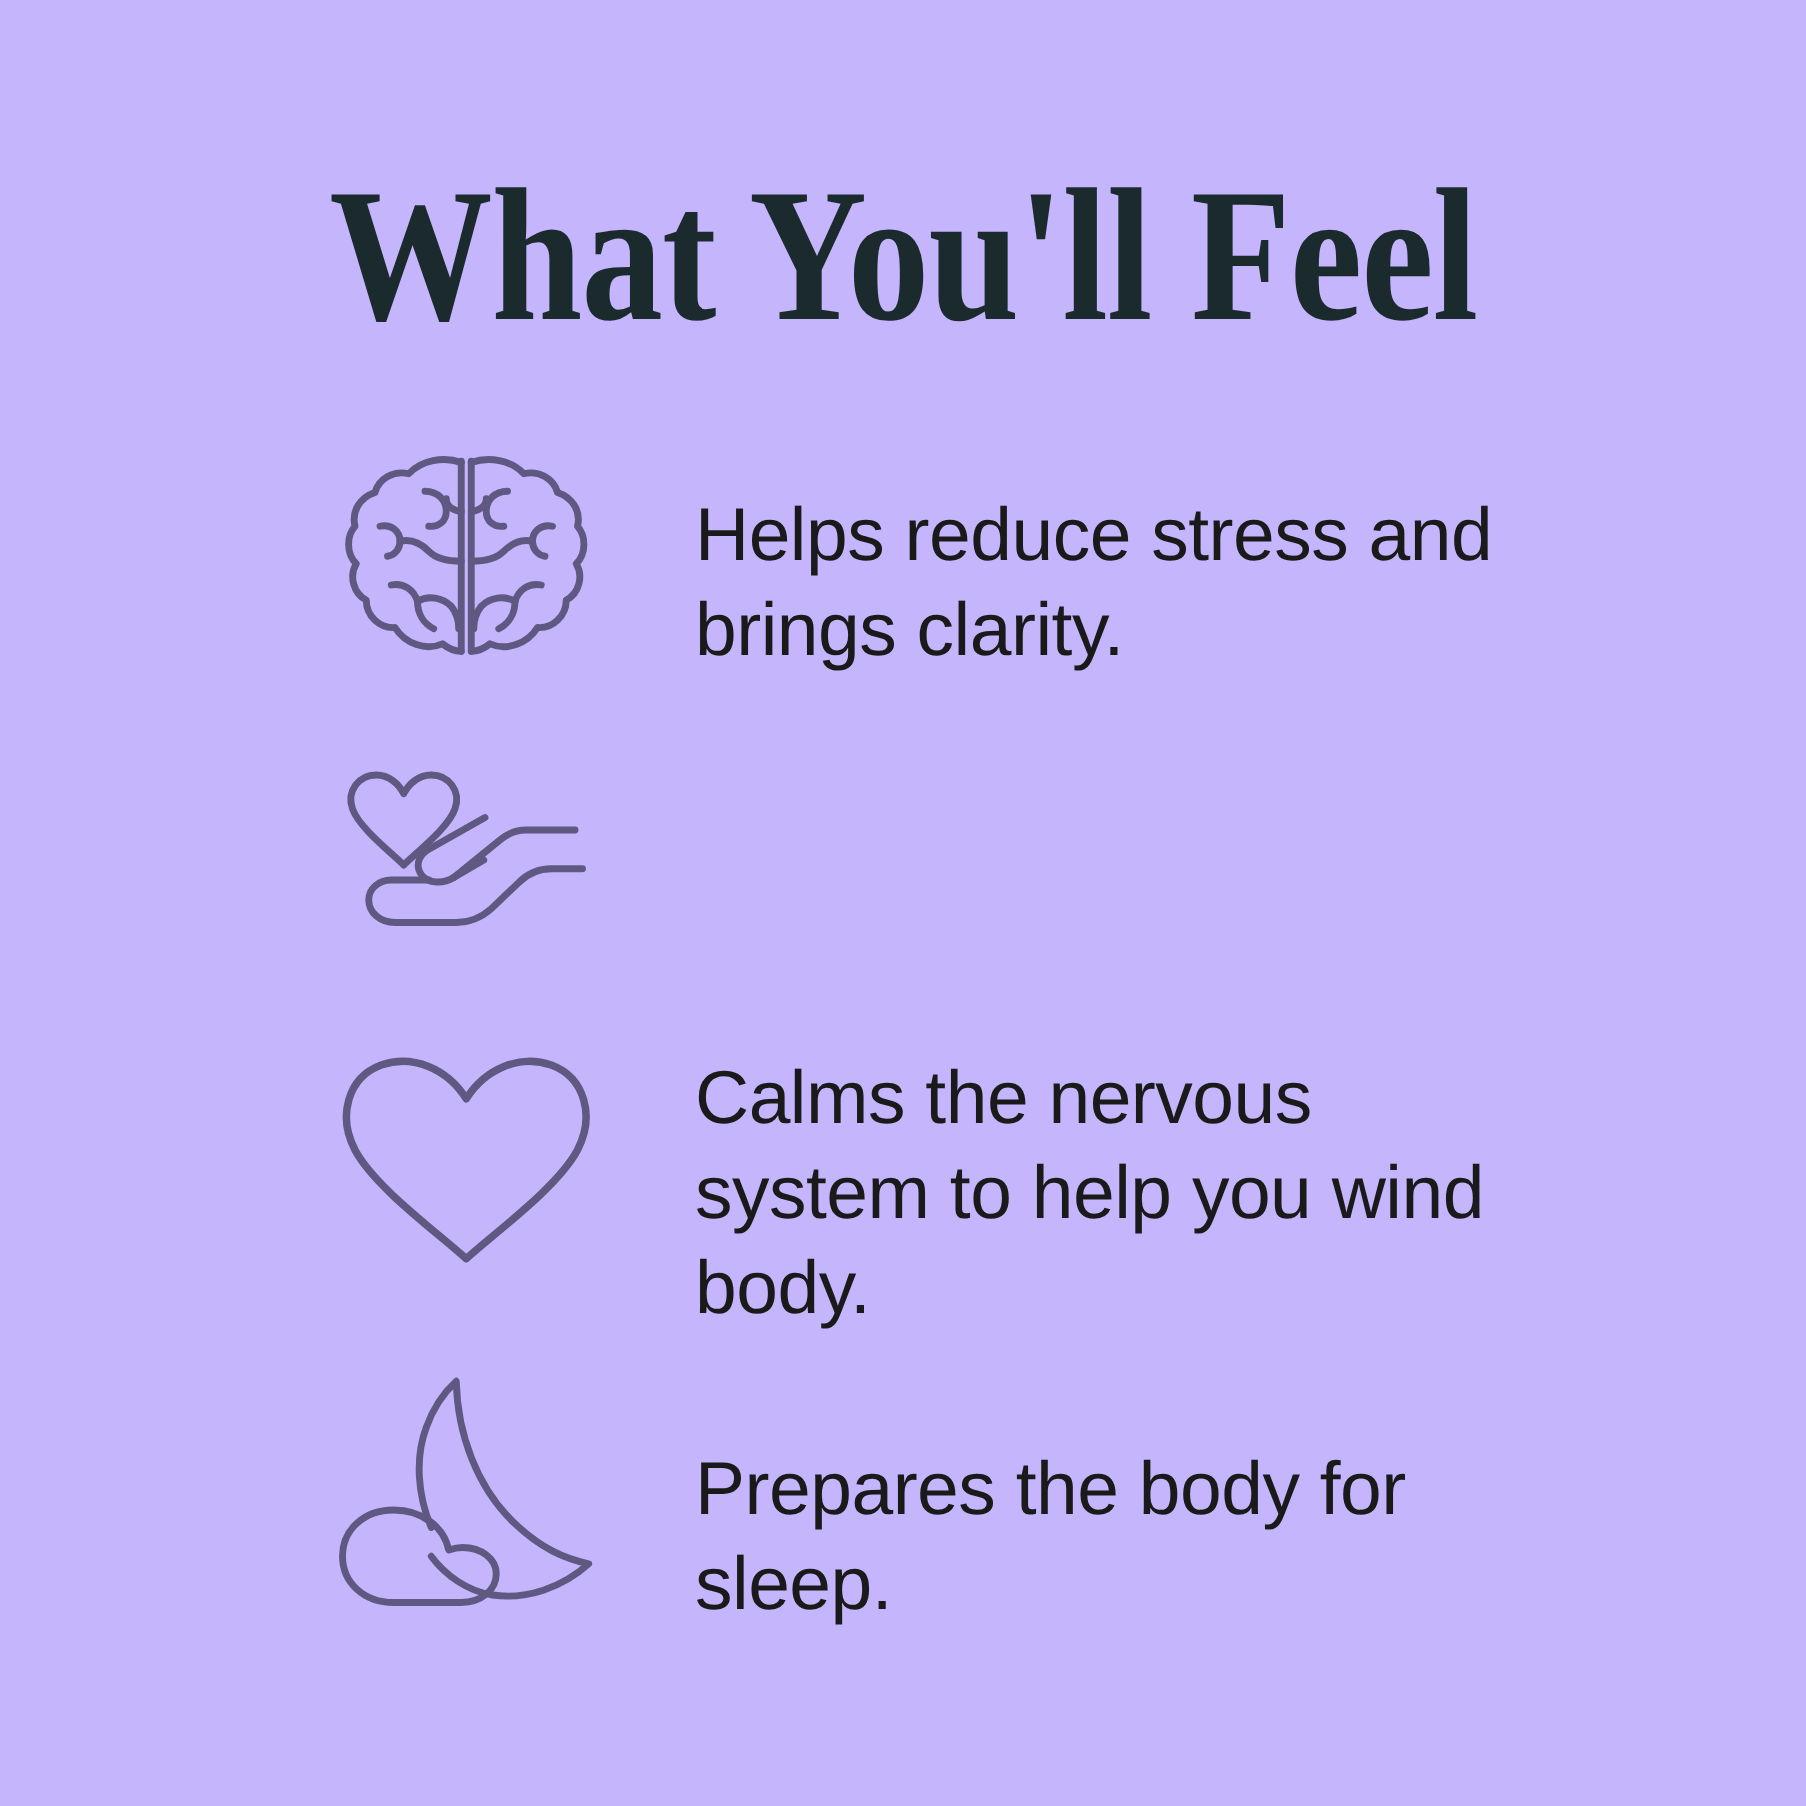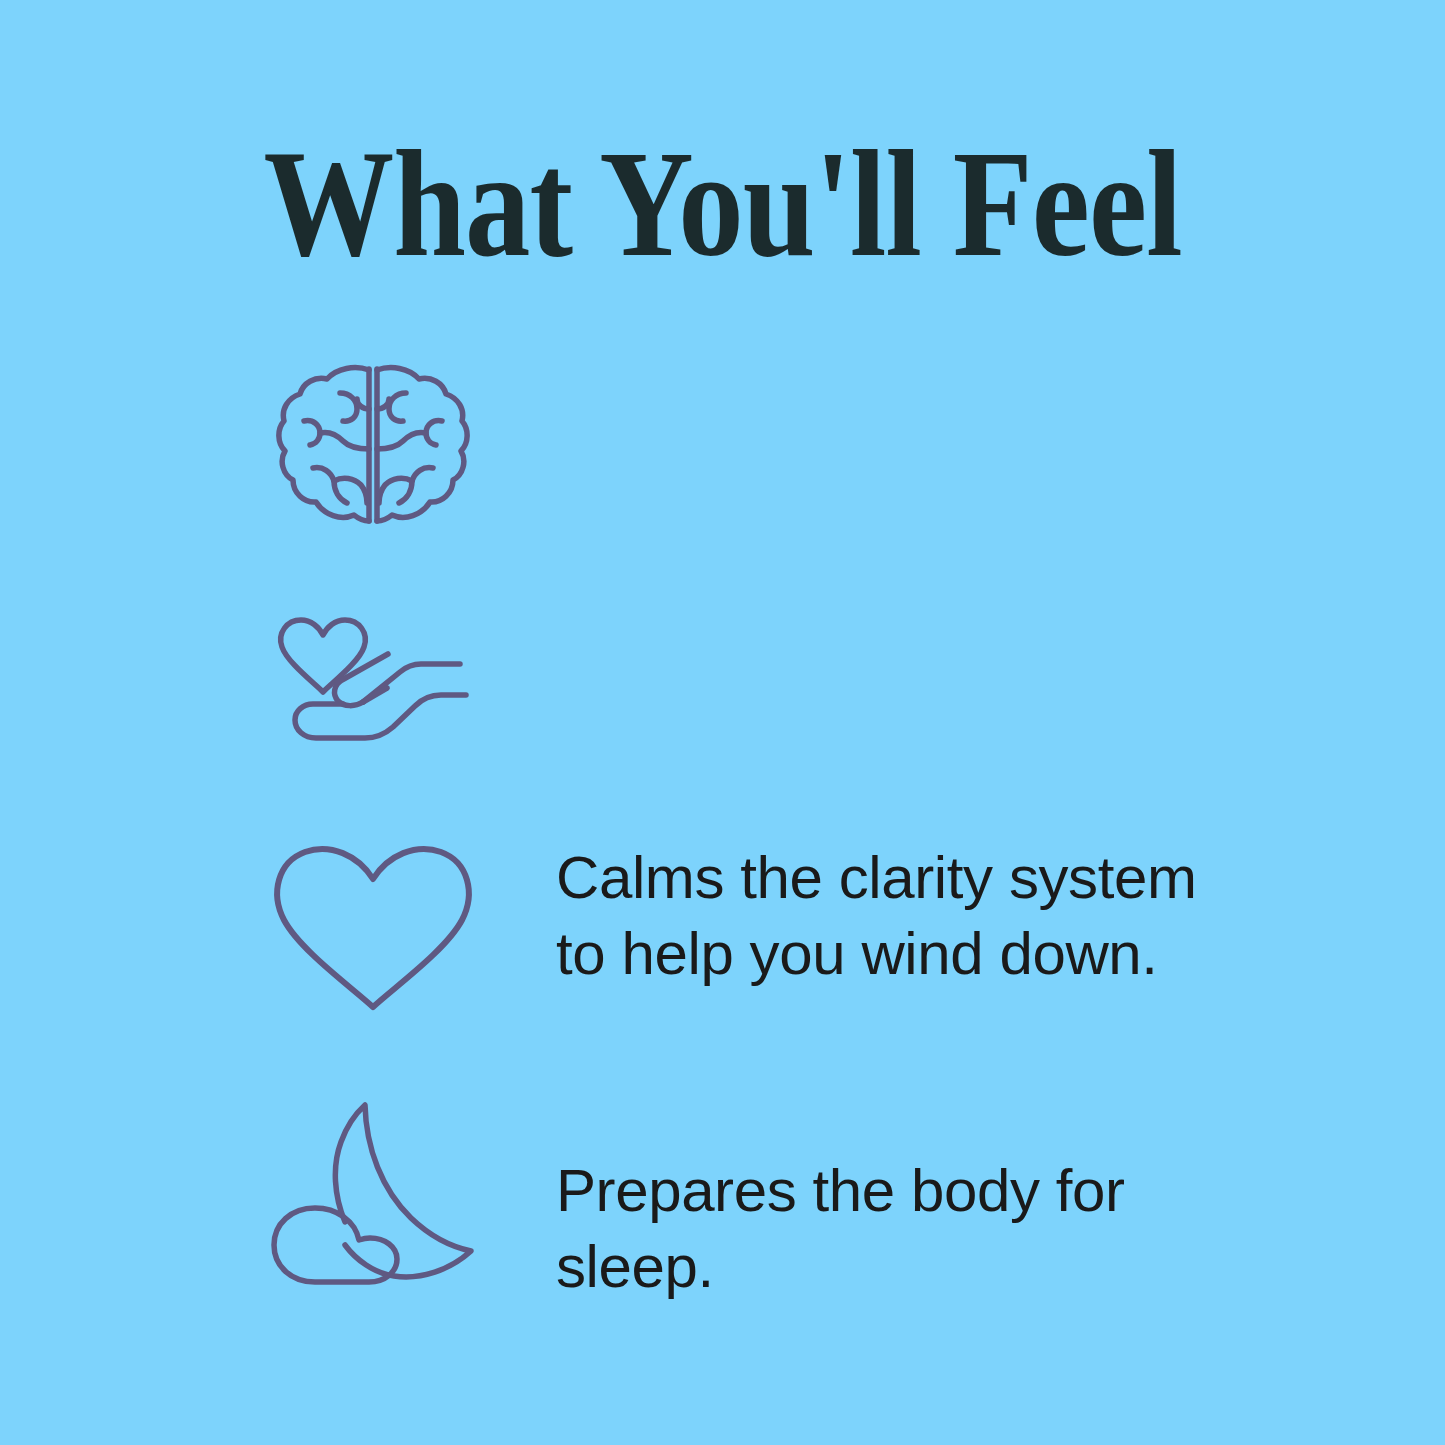--- a/index.html
+++ b/index.html
@@ -11,21 +11,21 @@
     width: 1445px;
     height: 1445px;
     background: #F2E9E1;
     font-family: "Liberation Sans", sans-serif;
     overflow: hidden;
   }
   .poster {
     position: relative;
     width: 1445px;
     height: 1445px;
-    background: #7dd3fc;
+    background: #c4b5fd;
     box-sizing: border-box;
   }
 
   
   .title {
     position: absolute;
     left: 0;
     top: 128px;
     width: 1445px;
     text-align: center;
@@ -129,20 +129,21 @@
 
           <path d="M129 30 C119 30 112 37 112 46 C112 54 118 59 126 58"></path>
           <path d="M100 46 C106 46 112 42 112 36"></path>
           <path d="M165 58 C156 56 149 62 149 70 C149 76 153 81 159 82"></path>
           <path d="M149 70 C140 68 132 72 126 78 C120 84 111 86 100 86"></path>
           <path d="M156 105 C146 103 138 109 135 118"></path>
           <path d="M135 118 C126 113 115 115 108 122 C104 127 102 133 102 140"></path>
           <path d="M135 118 C135 128 130 136 122 140"></path>
         </svg>
       </div>
+      <div class="feature-text">Helps reduce stress and brings clarity.</div>
     </div>
 
     <div class="feature feature--hand">
       <div class="feature-icon">
         <svg width="196" height="134" viewBox="0 0 196 134" fill="none" stroke="#5F5982" stroke-width="5.5" stroke-linecap="round" stroke-linejoin="round">
 
           <path d="M48 76
                    C38 66 12 46 7 31
                    C2 17 12 4 26 4
                    C36 4 44 11 48 19
@@ -176,21 +177,21 @@
         <svg width="202" height="168" viewBox="0 0 202 168" fill="none" stroke="#5F5982" stroke-width="6" stroke-linecap="round" stroke-linejoin="round">
           <path d="M101 163
                    C78 142 28 106 12 76
                    C-2 49 6 18 33 8
                    C58 -1 86 11 101 35
                    C116 11 144 -1 169 8
                    C196 18 204 49 190 76
                    C174 106 124 142 101 163 Z"></path>
         </svg>
       </div>
-      <div class="feature-text">Calms the clarity system to help you wind down.</div>
+      <div class="feature-text">Calms the nervous system to help you wind body.</div>
     </div>
 
     <div class="feature feature--moon">
       <div class="feature-icon">
         <svg width="206" height="186" viewBox="0 0 206 186" fill="none" stroke="#5F5982" stroke-width="5.5" stroke-linecap="round" stroke-linejoin="round">
 
           <path d="M75 122
                    C64 96 62 66 71 42
                    C76 28 84 15 95 5
                    C96 48 112 90 141 118

